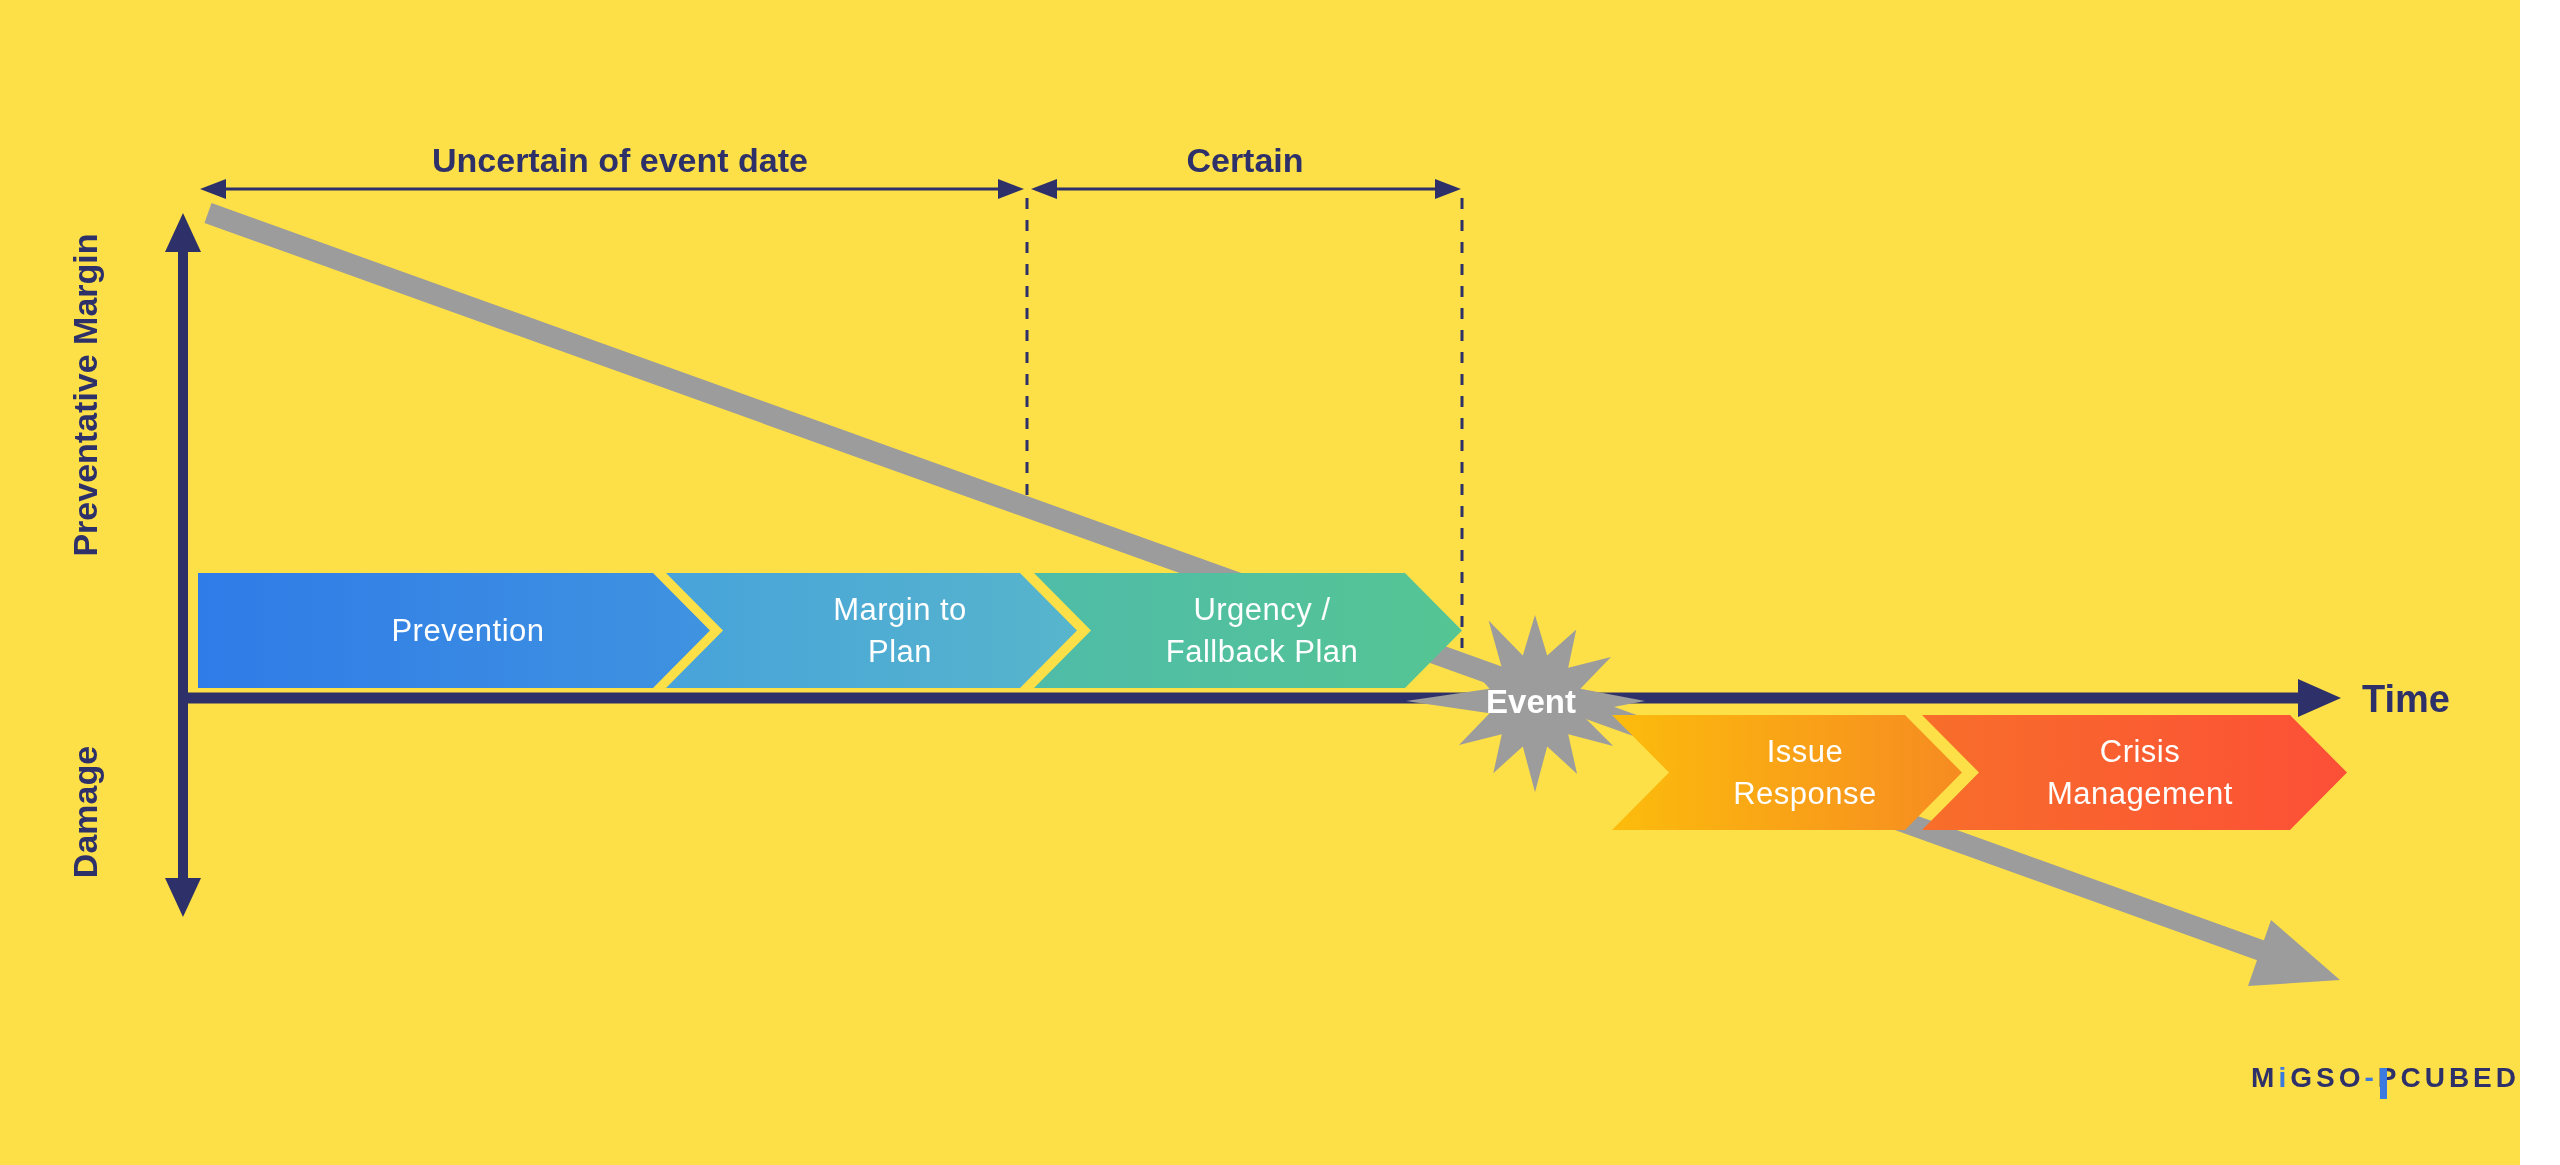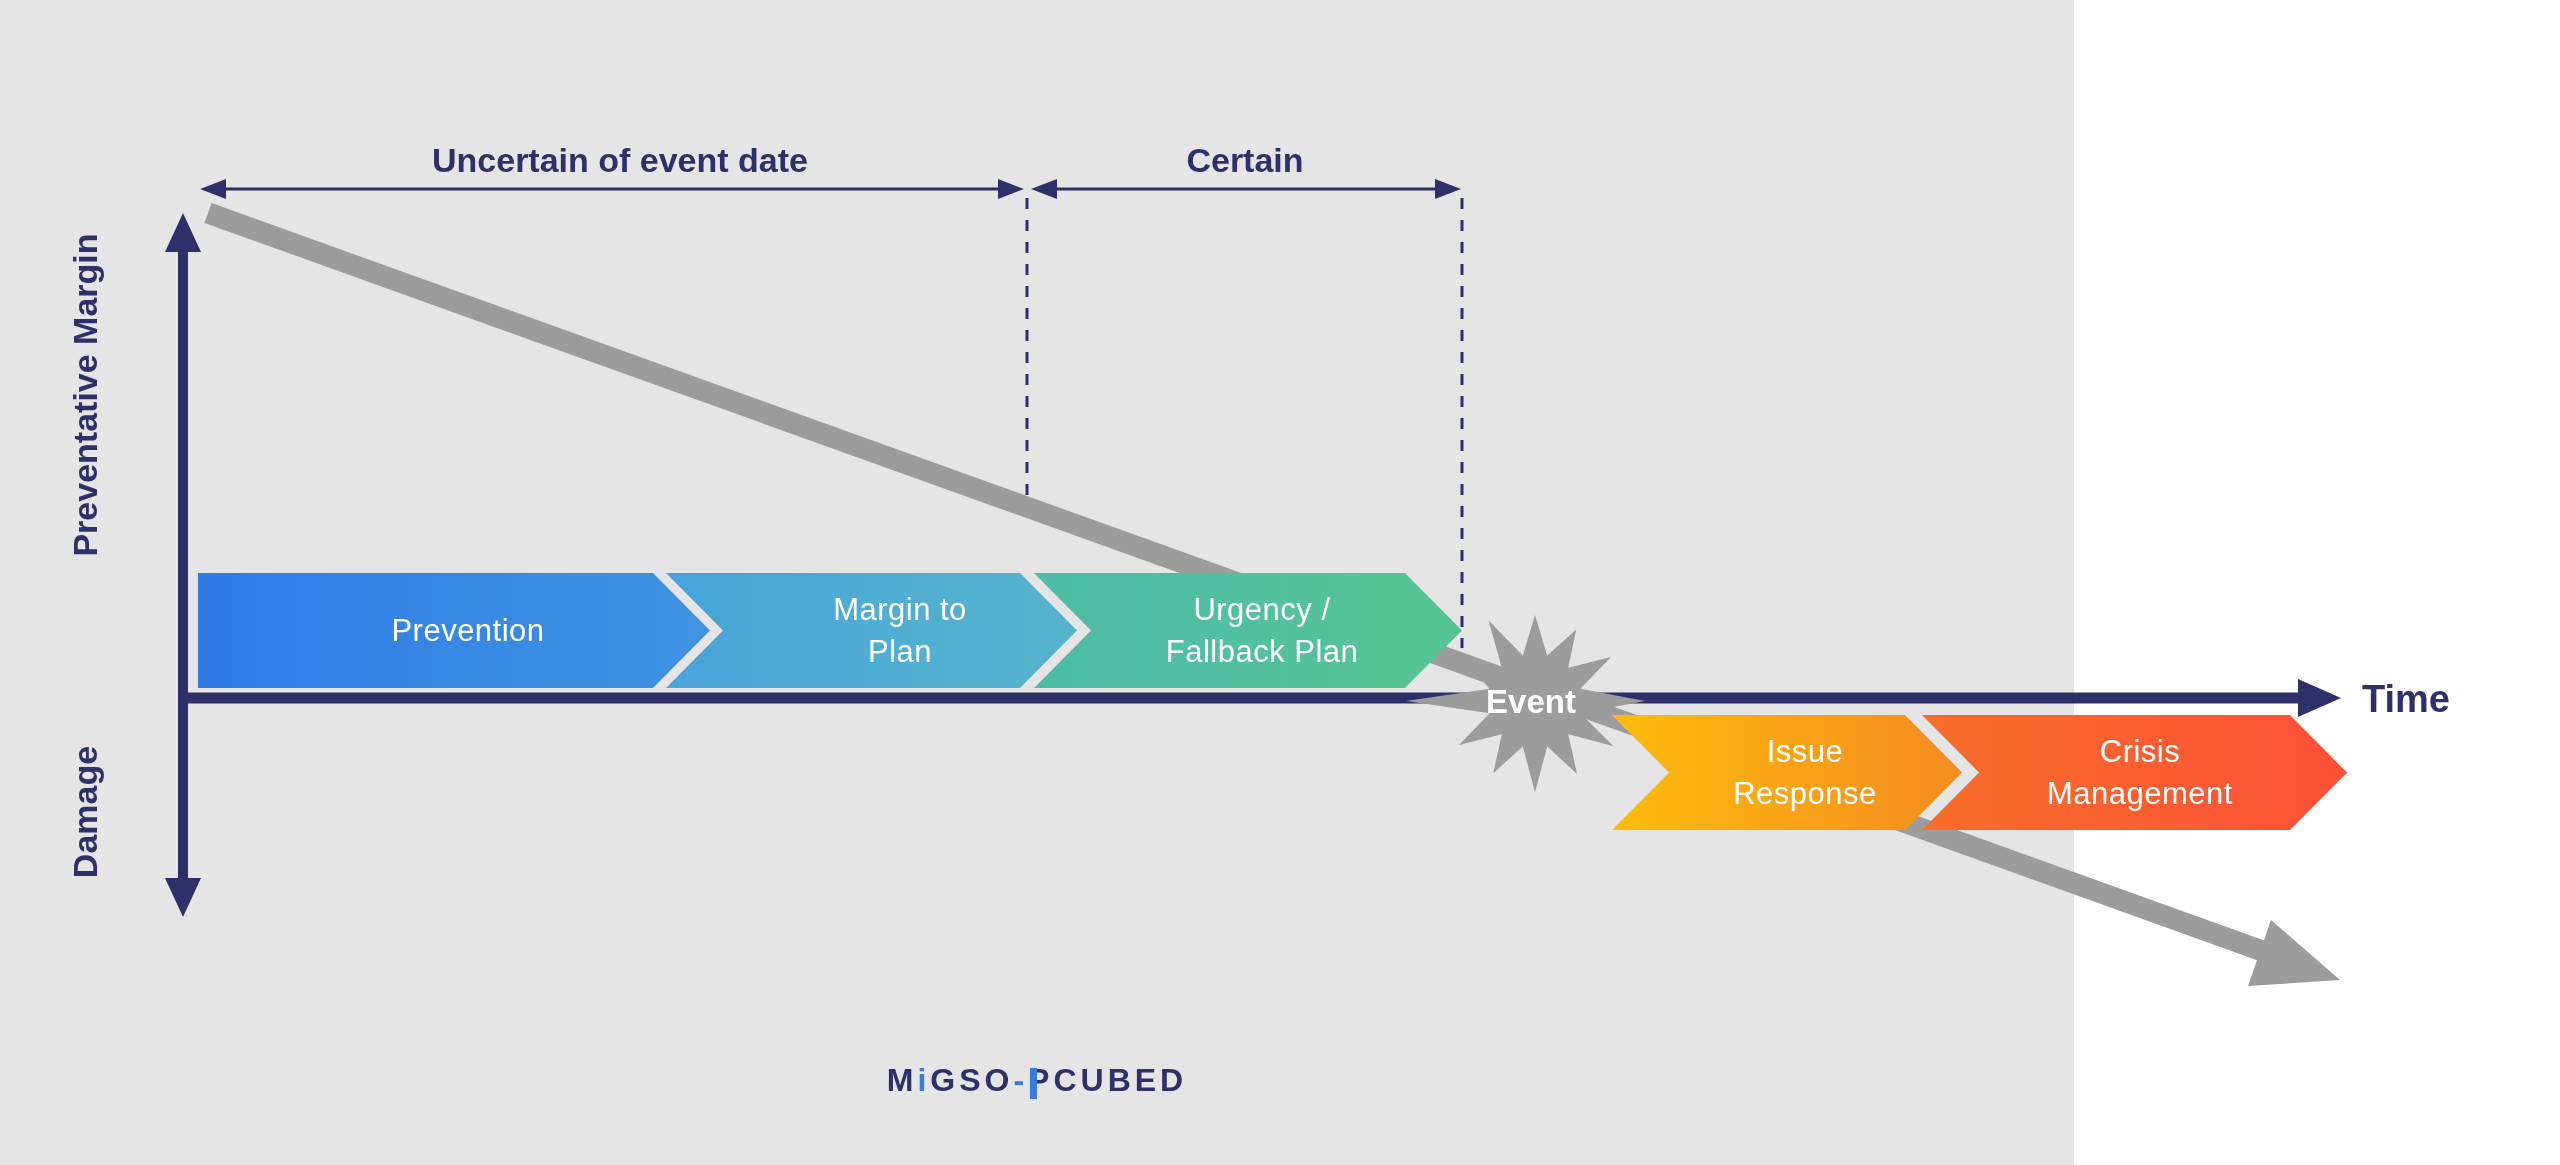--- a/index.html
+++ b/index.html
@@ -1,26 +1,26 @@
 <!DOCTYPE html>
 <html style="--navy: #2E3169; --blue-accent: #3B7AE0; --gray: #9C9C9C; --white: #FFFFFF;"><head>
 <meta charset="utf-8">
 <style>
   html,body{margin:0;padding:0;background:#fff;}
   body{width:2560px;height:1165px;overflow:hidden;font-family:"Liberation Sans",sans-serif;}
-  .stage{position:relative;width:2074px;height:1165px;background:#e5e5e5;}
+  .stage{position:relative;width:2520px;height:1165px;background:#fde047;}
   svg{position:absolute;left:0;top:0;}
   svg text{font-family:"Liberation Sans",sans-serif;}
   .dim-label{font-size:34px;font-weight:bold;fill:var(--navy);}
   .axis-label{font-size:34px;font-weight:bold;fill:var(--navy);}
   .time-label{font-size:38px;font-weight:bold;fill:var(--navy);}
   .chev-label{font-size:31px;fill:#ffffff;letter-spacing:.5px;}
   .event-label{font-size:33px;font-weight:bold;fill:#ffffff;}
-  .logo{position:absolute;left:0;top:1062px;width:100%;text-align:center;
-        font-size:32px;font-weight:bold;letter-spacing:4px;color:var(--navy);white-space:nowrap;}
+  .logo{position:absolute;left:0;top:1062px;width:100%;text-align:right;
+        font-size:28px;font-weight:bold;letter-spacing:4px;color:var(--navy);white-space:nowrap;}
   .logo span{display:inline-block;}
   .logo .accent{color:var(--blue-accent);}
   .logo-p{position:relative;}
   .logo-p::before{content:"";position:absolute;left:2px;top:6px;width:7px;height:31px;background:var(--blue-accent);}
 </style>
 </head>
 <body>
 
 <div class="stage">
   <svg width="2560" height="1165" viewBox="0 0 2560 1165">

